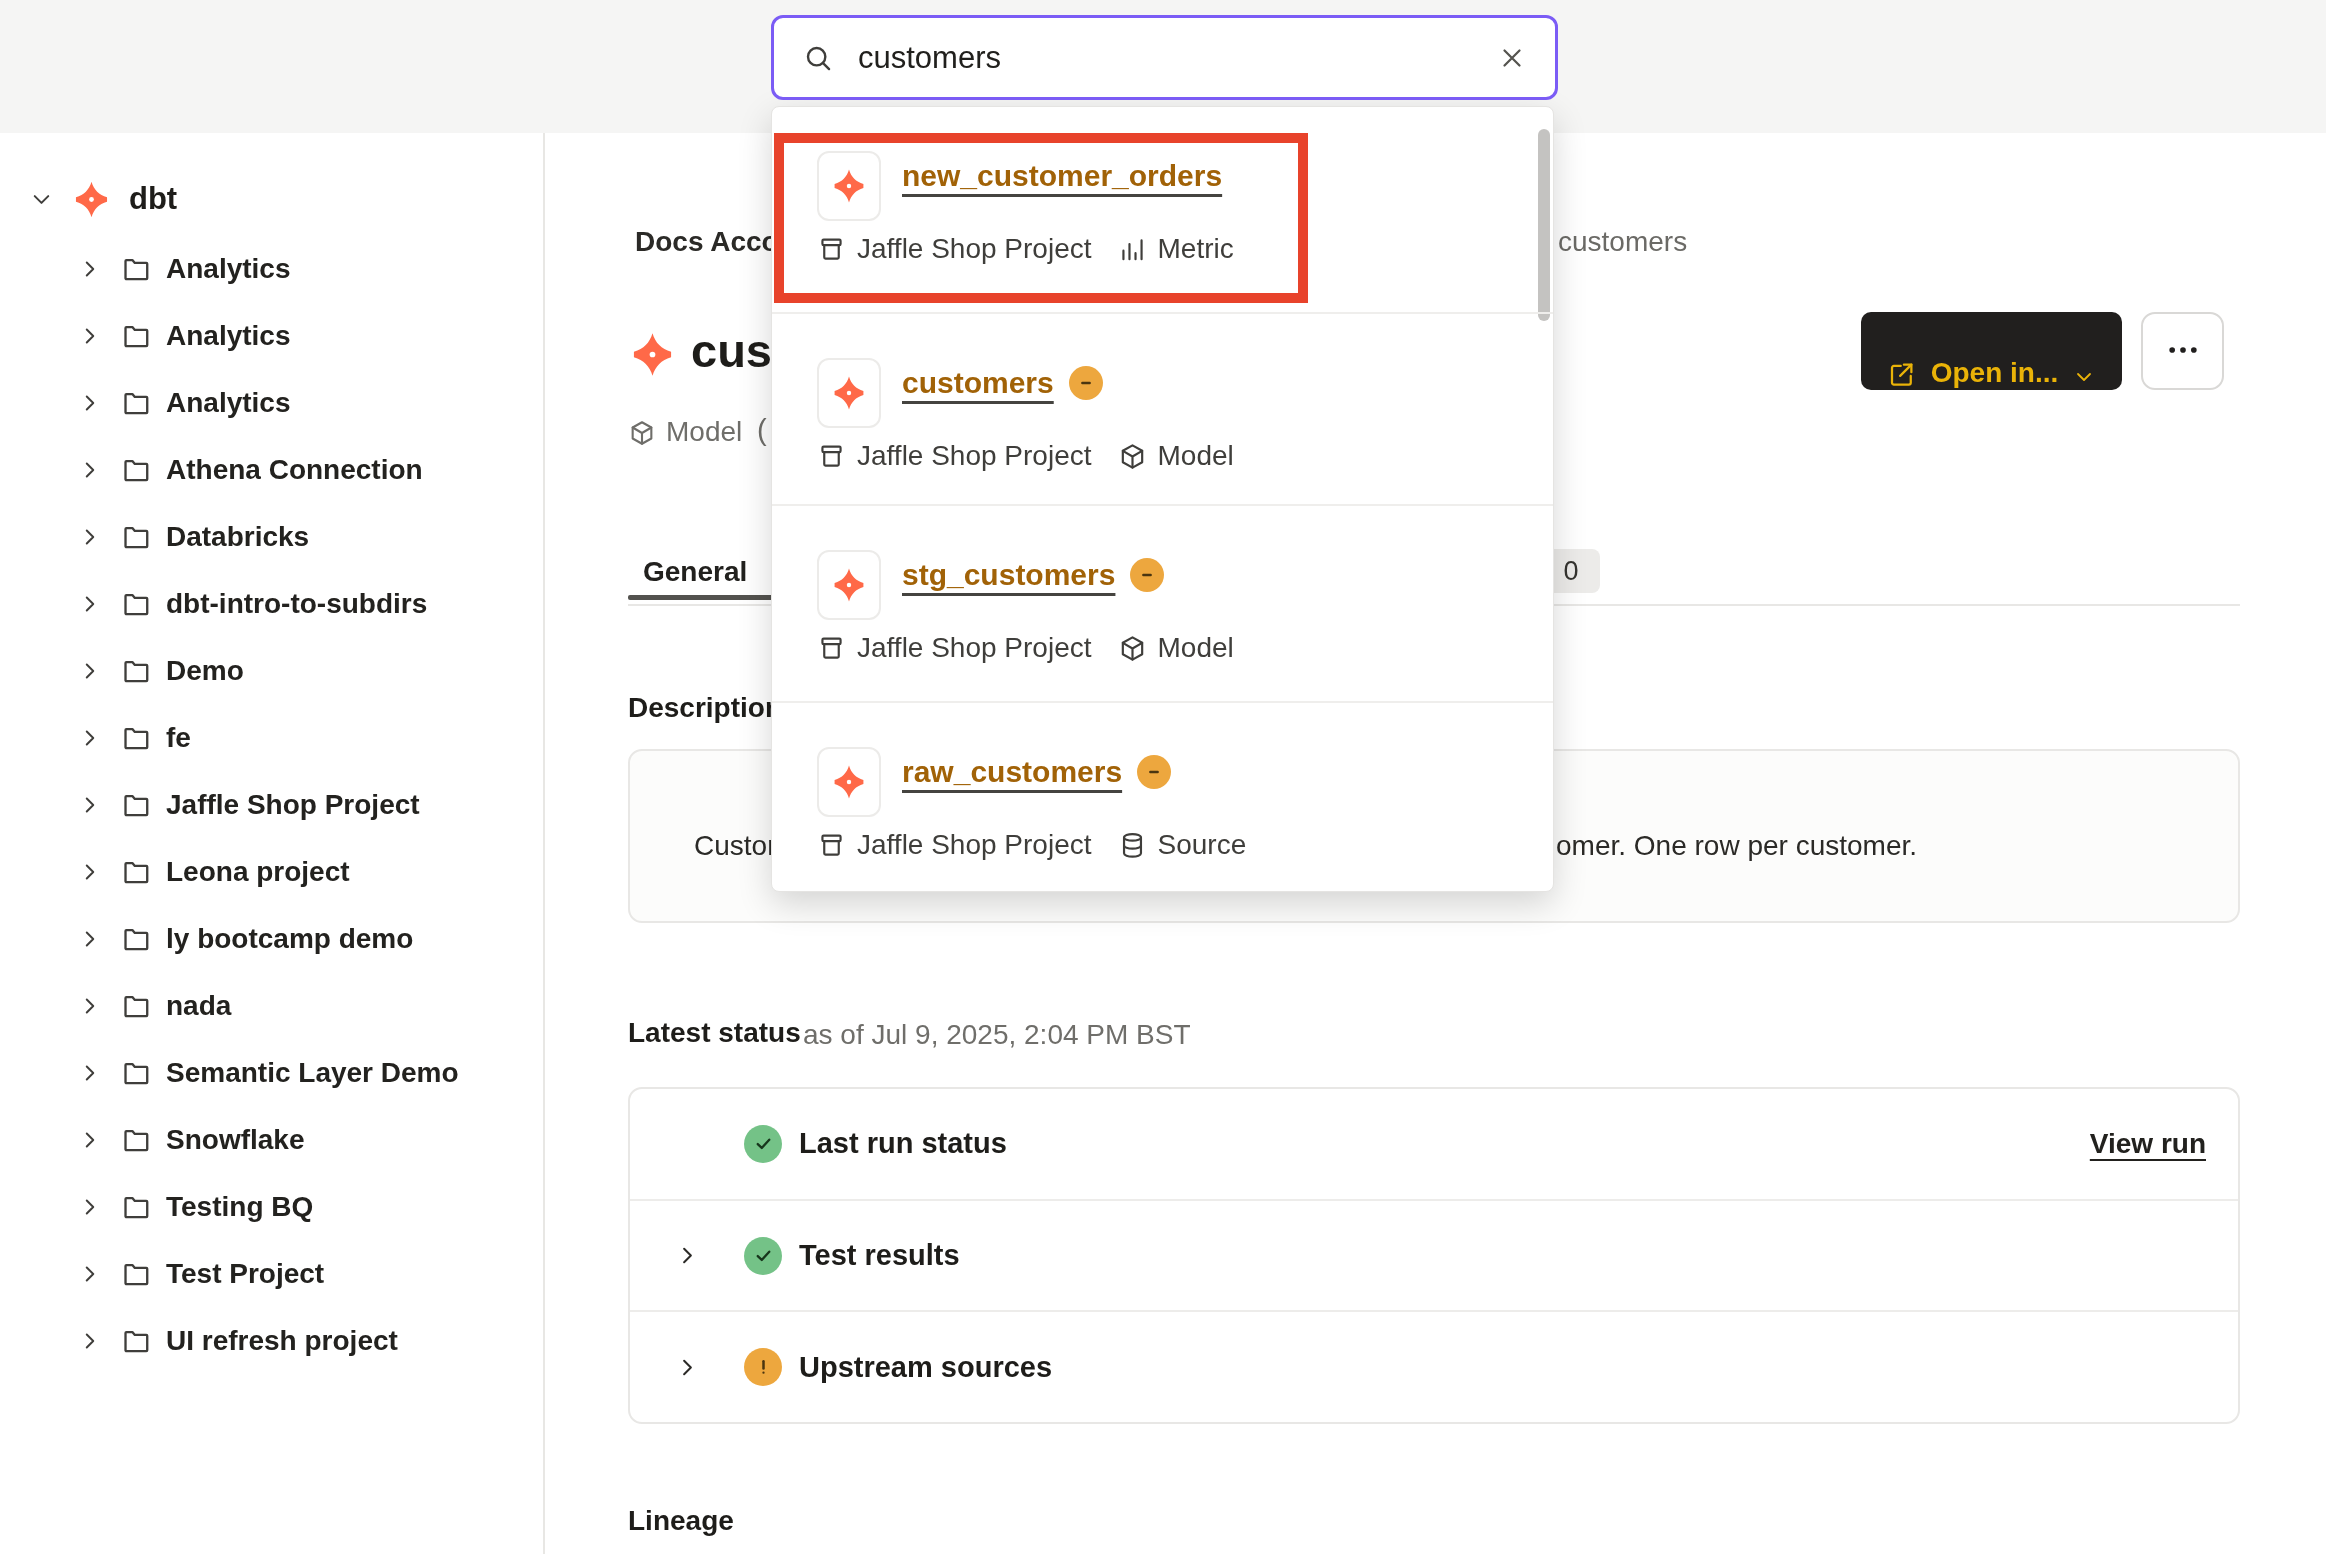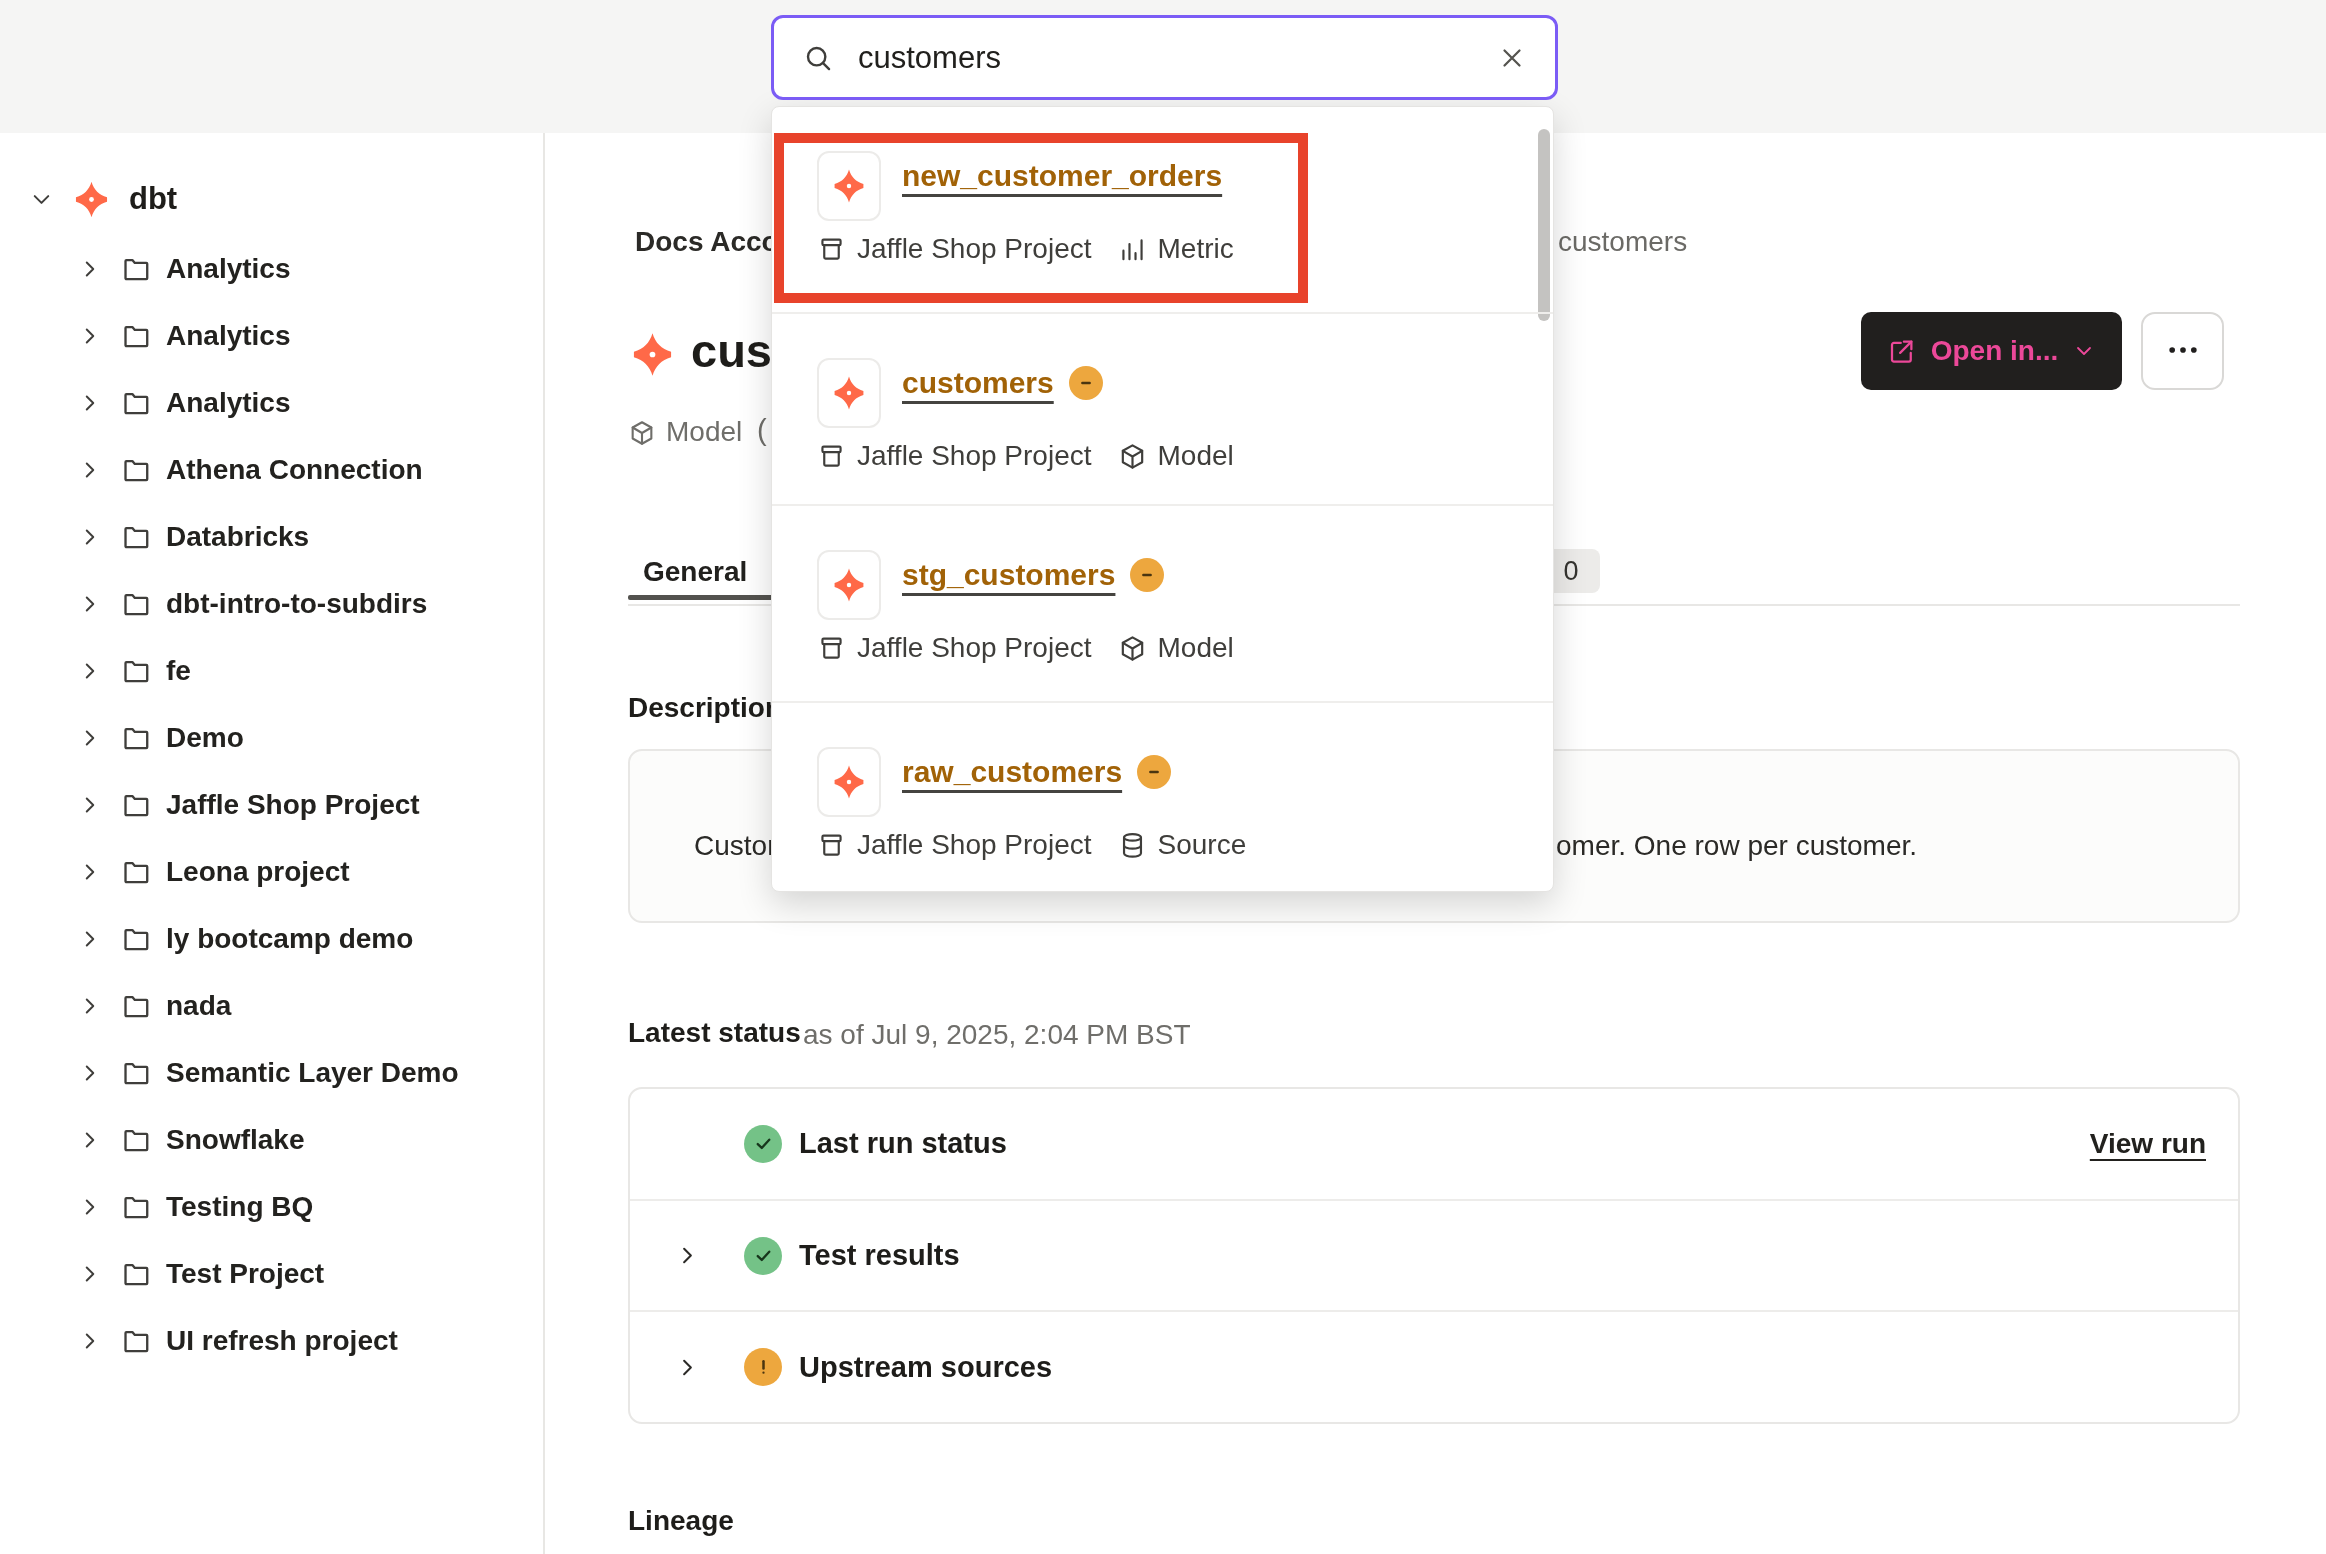--- a/index.html
+++ b/index.html
@@ -69,21 +69,21 @@
   .status-circle{width:38px;height:38px;border-radius:50%;display:flex;align-items:center;justify-content:center;}
   .status-circle .icn{width:23px;height:23px;}
   .status-circle.success{background:var(--green);color:#17351C;}
   .status-circle.warning{background:var(--amber);color:#4A3510;}
   .status-label{margin-left:17px;font-size:29px;font-weight:600;color:#1E1D1A;}
   .view-run{position:absolute;right:32px;font-size:28px;font-weight:600;color:#22211E;
     text-decoration:underline;text-decoration-thickness:2px;text-underline-offset:6px;cursor:pointer;}
   .lineage-heading{left:628px;top:1505px;}
 
   .open-in{position:absolute;left:1861px;top:312px;width:261px;height:78px;border:none;border-radius:10px;
-    background:#211F1E;color:#ec4899;display:flex;align-items:center;justify-content:center;gap:14px;
+    background:#211F1E;color:#eab308;display:flex;align-items:flex-end;justify-content:center;gap:14px;
     font-family:inherit;font-size:28px;font-weight:600;cursor:pointer;}
   .open-in .ext{width:30px;height:30px;}
   .open-in .chev{width:24px;height:24px;}
   .more-btn{position:absolute;left:2141px;top:312px;width:83px;height:78px;background:#fff;
     border:2px solid #D9D8D6;border-radius:14px;color:#211F1E;cursor:pointer;}
   .more-btn .icn{width:40px;height:40px;margin:0 auto;}
 
   
   .dropdown{position:absolute;left:771px;top:106px;width:781px;height:784px;background:#fff;
     border:1px solid #E5E4E2;border-radius:8px;box-shadow:0 12px 34px rgba(0,0,0,0.16);z-index:20;}
@@ -216,34 +216,34 @@
           <span class="icn chev">
             <svg viewBox="0 0 24 24" fill="none" stroke="currentColor" stroke-width="1.8" stroke-linecap="round" stroke-linejoin="round">
               <path d="m9 6 6 6-6 6"></path>
             </svg>
           </span>
           <span class="icn folder">
             <svg viewBox="0 0 24 24" fill="none" stroke="currentColor" stroke-width="1.8" stroke-linecap="round" stroke-linejoin="round">
               <path d="M3.5 19.5V6.2c0-.4.3-.7.7-.7h4.6l1.9 2.2h8.9c.4 0 .7.3.7.7v11.1c0 .4-.3.7-.7.7H4.2c-.4 0-.7-.3-.7-.7Z"></path>
             </svg>
           </span>
+          <span class="item-label">Demo</span>
+        </li>
+        <li class="tree-item">
+          <span class="icn chev">
+            <svg viewBox="0 0 24 24" fill="none" stroke="currentColor" stroke-width="1.8" stroke-linecap="round" stroke-linejoin="round">
+              <path d="m9 6 6 6-6 6"></path>
+            </svg>
+          </span>
+          <span class="icn folder">
+            <svg viewBox="0 0 24 24" fill="none" stroke="currentColor" stroke-width="1.8" stroke-linecap="round" stroke-linejoin="round">
+              <path d="M3.5 19.5V6.2c0-.4.3-.7.7-.7h4.6l1.9 2.2h8.9c.4 0 .7.3.7.7v11.1c0 .4-.3.7-.7.7H4.2c-.4 0-.7-.3-.7-.7Z"></path>
+            </svg>
+          </span>
           <span class="item-label">fe</span>
-        </li>
-        <li class="tree-item">
-          <span class="icn chev">
-            <svg viewBox="0 0 24 24" fill="none" stroke="currentColor" stroke-width="1.8" stroke-linecap="round" stroke-linejoin="round">
-              <path d="m9 6 6 6-6 6"></path>
-            </svg>
-          </span>
-          <span class="icn folder">
-            <svg viewBox="0 0 24 24" fill="none" stroke="currentColor" stroke-width="1.8" stroke-linecap="round" stroke-linejoin="round">
-              <path d="M3.5 19.5V6.2c0-.4.3-.7.7-.7h4.6l1.9 2.2h8.9c.4 0 .7.3.7.7v11.1c0 .4-.3.7-.7.7H4.2c-.4 0-.7-.3-.7-.7Z"></path>
-            </svg>
-          </span>
-          <span class="item-label">Demo</span>
         </li>
         <li class="tree-item">
           <span class="icn chev">
             <svg viewBox="0 0 24 24" fill="none" stroke="currentColor" stroke-width="1.8" stroke-linecap="round" stroke-linejoin="round">
               <path d="m9 6 6 6-6 6"></path>
             </svg>
           </span>
           <span class="icn folder">
             <svg viewBox="0 0 24 24" fill="none" stroke="currentColor" stroke-width="1.8" stroke-linecap="round" stroke-linejoin="round">
               <path d="M3.5 19.5V6.2c0-.4.3-.7.7-.7h4.6l1.9 2.2h8.9c.4 0 .7.3.7.7v11.1c0 .4-.3.7-.7.7H4.2c-.4 0-.7-.3-.7-.7Z"></path>

